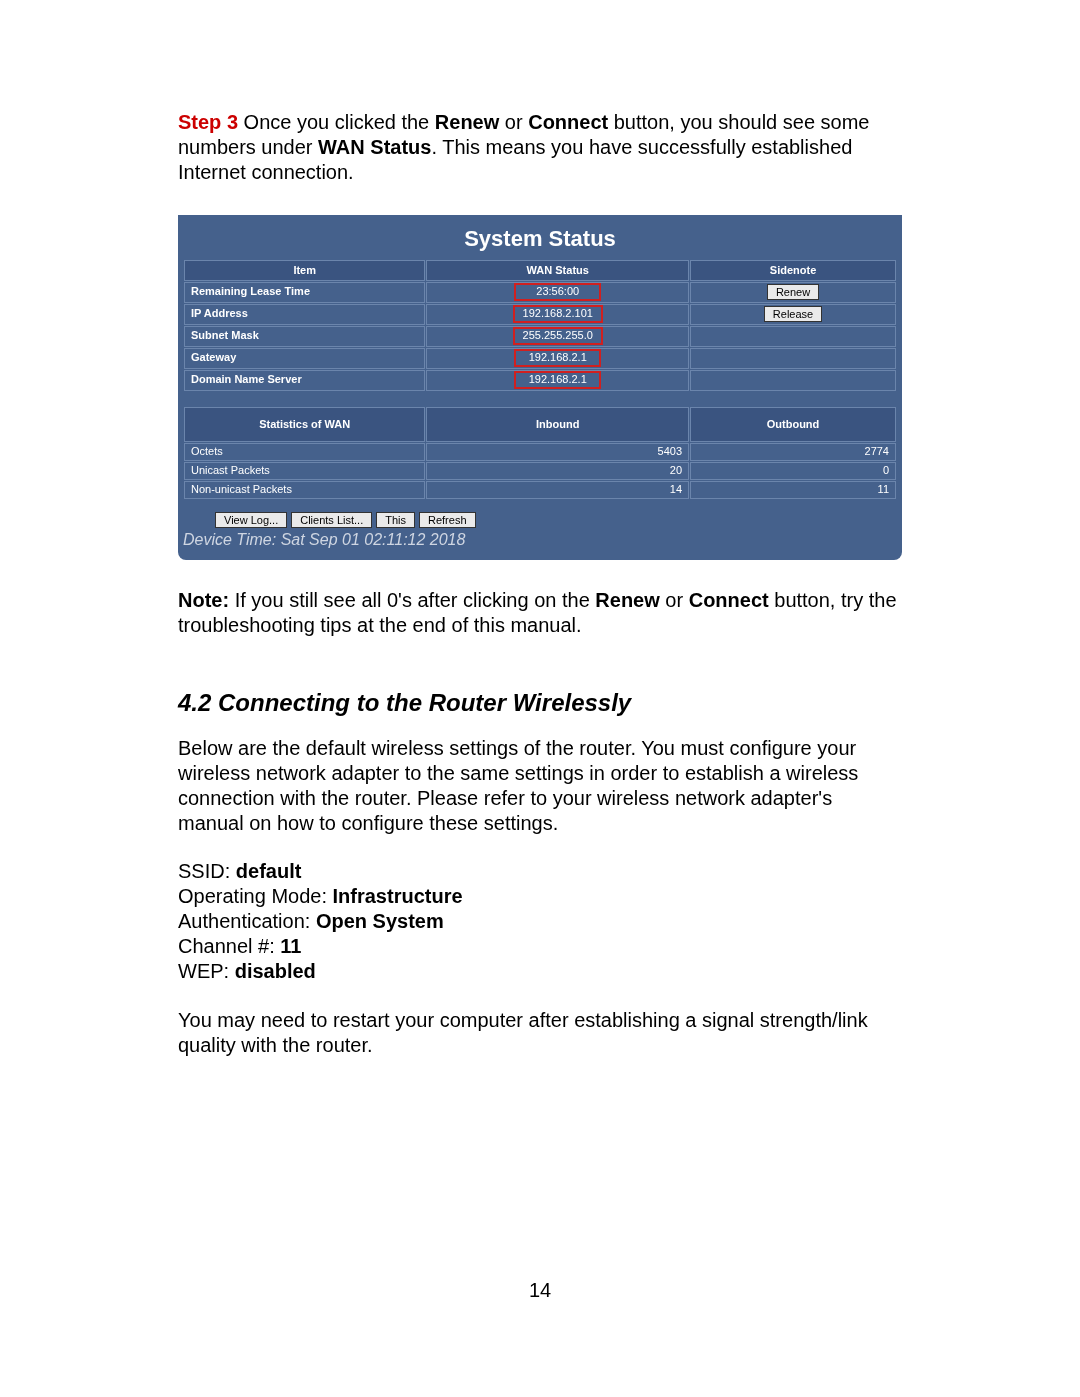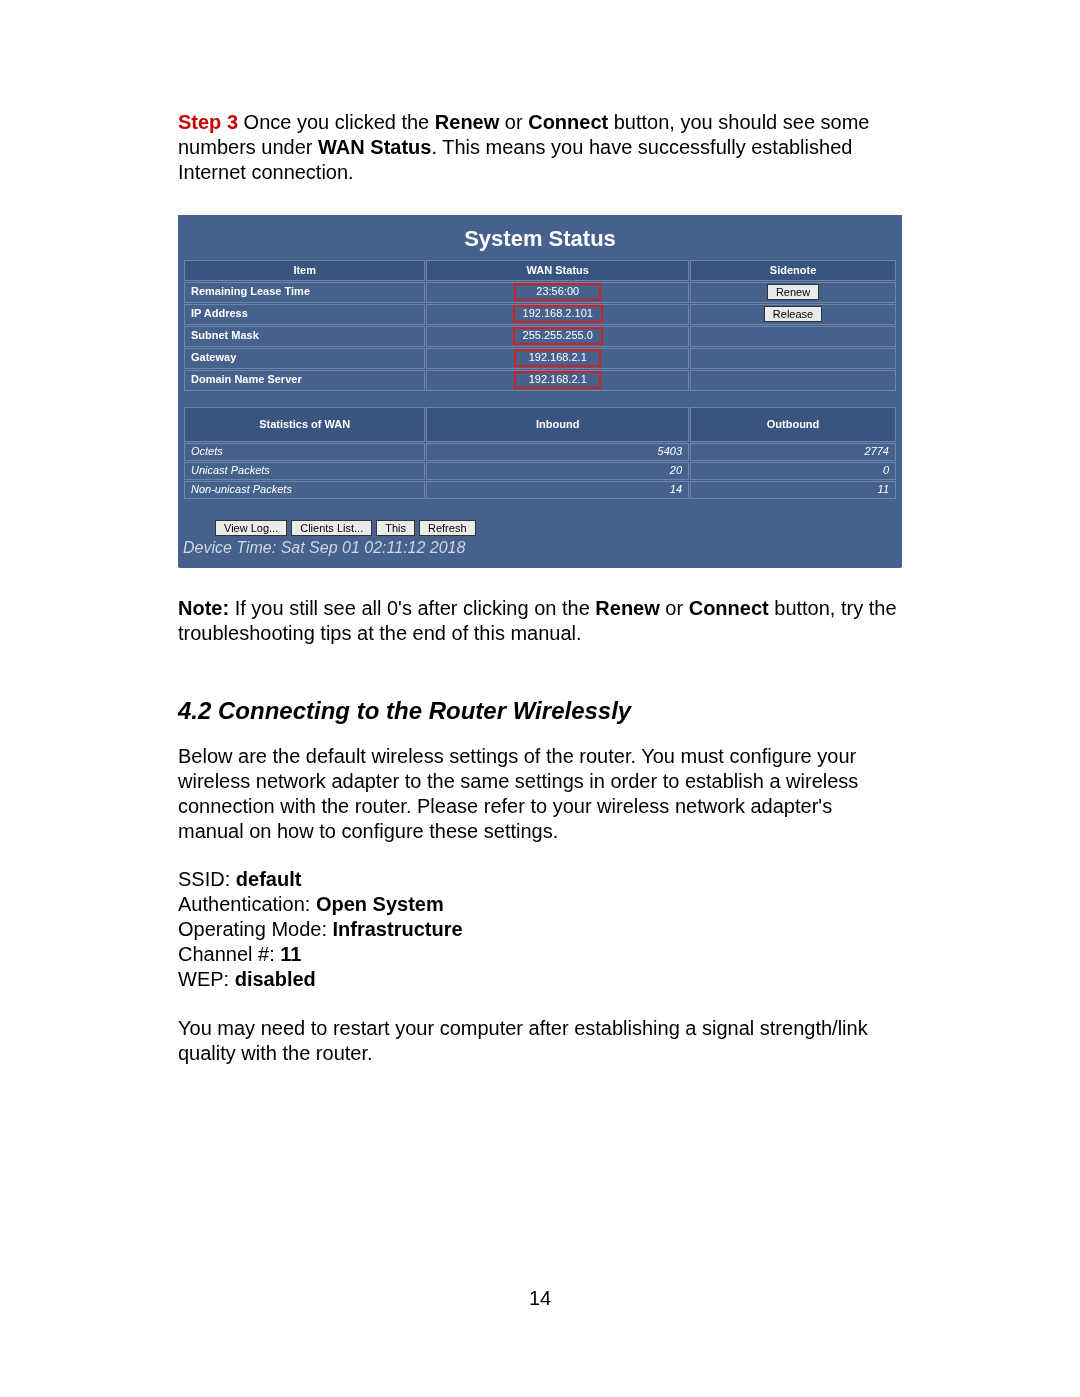--- a/index.html
+++ b/index.html
@@ -23,21 +23,21 @@
   h2.section-heading {
     font-style: italic;
     font-weight: bold;
     font-size: 24px;
     margin: 50px 0 18px 0;
   }
   .screenshot-panel {
     margin: 30px 0 28px 0;
     background: #45618c;
     padding: 0 0 10px 0;
-    border-radius: 2px;
+    border-radius: 8px;
     font-size: 11px;
     color: #fff;
   }
   .panel-title {
     background: #45618c;
     color: #ffffff;
     text-align: center;
     font-weight: bold;
     font-size: 22px;
     padding: 10px 0 6px 0;
@@ -115,26 +115,25 @@
     padding: 10px 6px;
     text-align: center;
     border: 1px solid #6b85ac;
   }
   .stats-table td {
     border: 1px solid #6b85ac;
     font-size: 11px;
     color: #fff;
     padding: 1px 6px;
     height: 14px;
-    font-style: italic;
   }
   .stats-table td.stat-label { text-align: left; }
   .stats-table td.stat-val { text-align: right; }
   .btn-row {
-    margin: 20px 5px 2px 5px;
+    margin: 12px 5px 2px 5px;
     display: flex;
     gap: 4px;
     padding-left: 32px;
   }
   .device-time {
     margin: 0 5px;
     font-size: 16px;
     color: #cfd6e2;
     font-style: italic;
   }
@@ -243,22 +242,22 @@
   <p class="paragraph note-block">
     <span class="bold">Note:</span><span> If you still see all 0's after clicking on the </span><span class="bold">Renew</span><span> or </span><span class="bold">Connect</span><span> button, try the troubleshooting tips at the end of this manual.</span>
   </p>
 
   <h2 class="section-heading">4.2 Connecting to the Router Wirelessly</h2>
 
   <p class="paragraph">Below are the default wireless settings of the router. You must configure your wireless network adapter to the same settings in order to establish a wireless connection with the router. Please refer to your wireless network adapter's manual on how to configure these settings.</p>
 
   <div class="wireless-specs">
     <div><span>SSID: </span><span class="bold">default</span></div>
+    <div><span>Operating Mode: </span><span class="bold">Infrastructure</span></div>
     <div><span>Authentication: </span><span class="bold">Open System</span></div>
-    <div><span>Operating Mode: </span><span class="bold">Infrastructure</span></div>
     <div><span>Channel #: </span><span class="bold">11</span></div>
     <div><span>WEP: </span><span class="bold">disabled</span></div>
   </div>
 
   <p class="paragraph" style="margin-top:24px">You may need to restart your computer after establishing a signal strength/link quality with the router.</p>
 
   <div class="page-number">14</div>
 
 </div>
 

